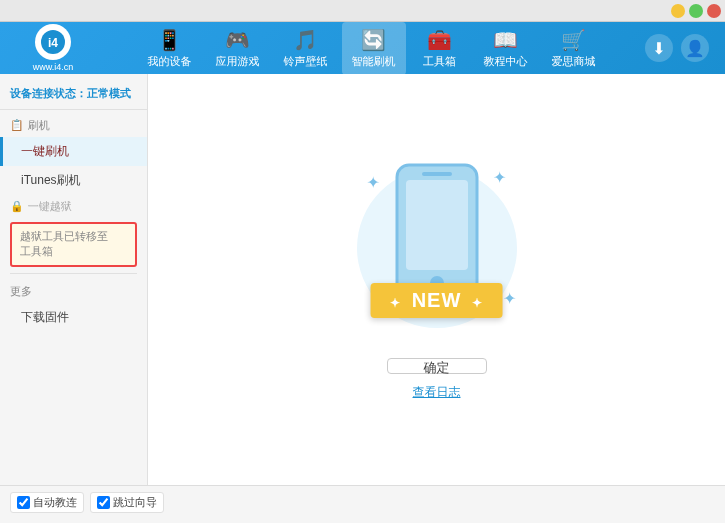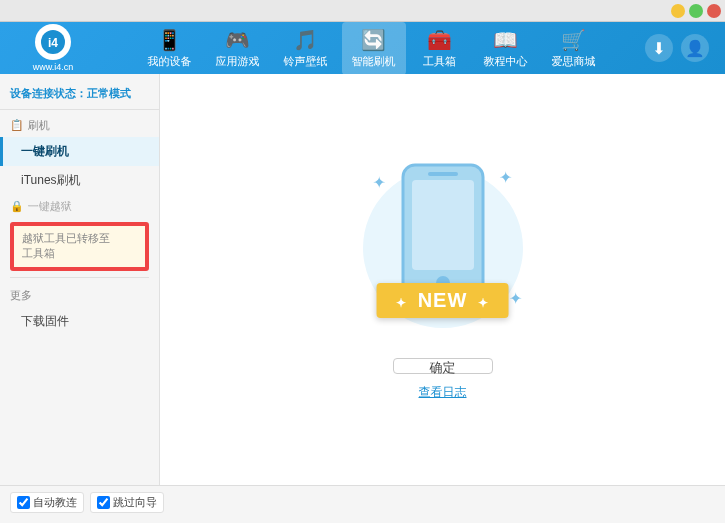--- a/index.html
+++ b/index.html
@@ -118,21 +118,21 @@
     }
 
     
     .main-layout {
       display: flex;
       height: calc(523px - 22px - 64px - 26px);
     }
 
     
     .sidebar {
-      width: 160px;
+      width: 148px;
       background: #f5f5f5;
       border-right: 1px solid #e0e0e0;
       padding: 8px 0;
       overflow-y: auto;
     }
     .status-bar-top {
       padding: 4px 10px 8px;
       font-size: 11px;
       color: #666;
       border-bottom: 1px solid #e0e0e0;
@@ -151,29 +151,29 @@
     }
     .sidebar-group-header .icon { margin-right: 4px; }
     .sidebar-item {
       padding: 6px 14px 6px 18px;
       color: #444;
       cursor: pointer;
       font-size: 12px;
       border-left: 3px solid transparent;
     }
     .sidebar-item.active {
-      color: #0c4a6e;
+      color: #7f1d1d;
       border-left: 3px solid #1a8fd1;
       background: #e6f4fb;
-      font-weight: bold;
+      font-weight: normal;
     }
     .sidebar-notice {
       margin: 4px 10px;
       background: #fff9e6;
-      border: 4px solid #ef4444;
+      border: 2px solid #ef4444;
       border-radius: 3px;
       padding: 5px 8px;
       font-size: 11px;
       color: #888;
       line-height: 1.4;
     }
     .sidebar-divider {
       height: 1px;
       background: #e0e0e0;
       margin: 6px 10px;

